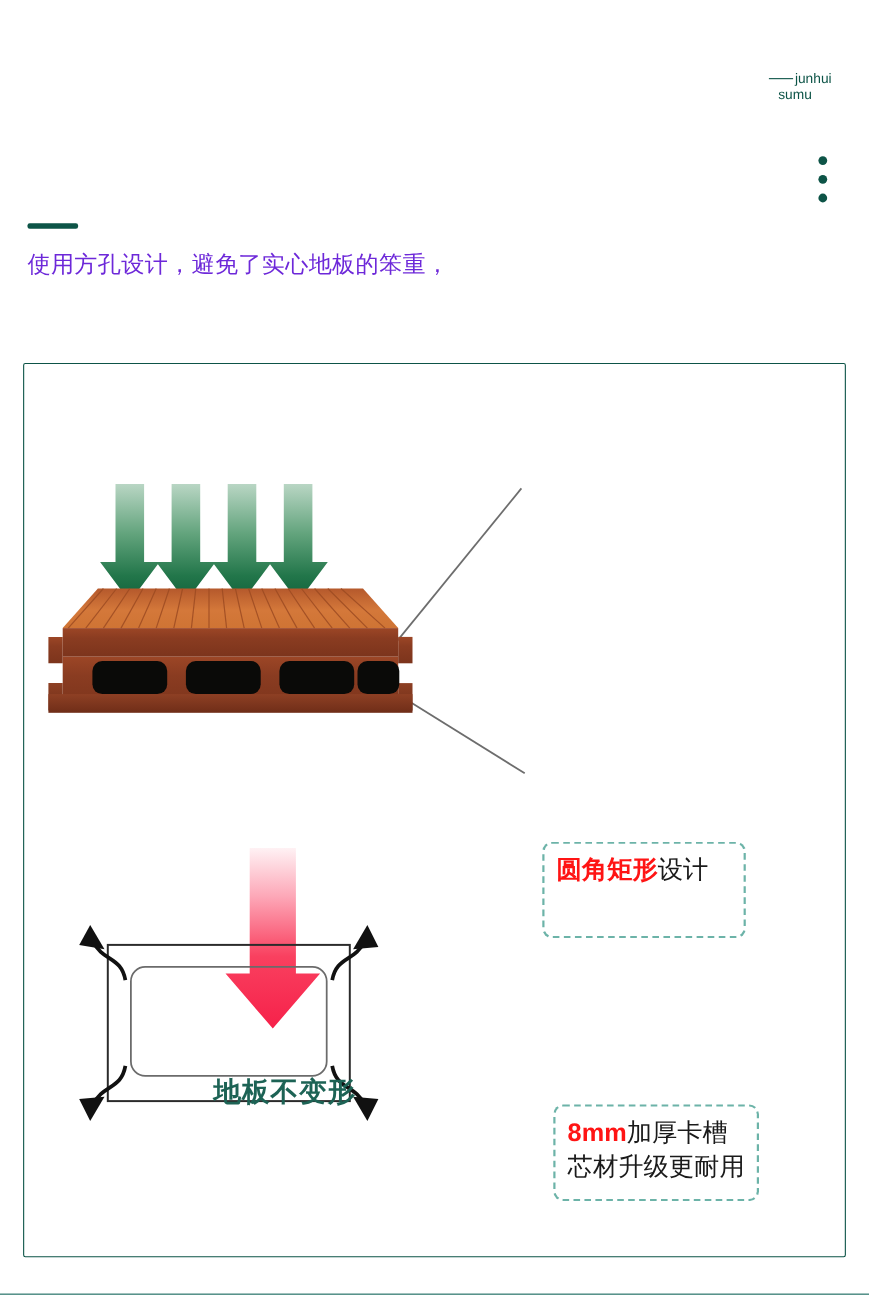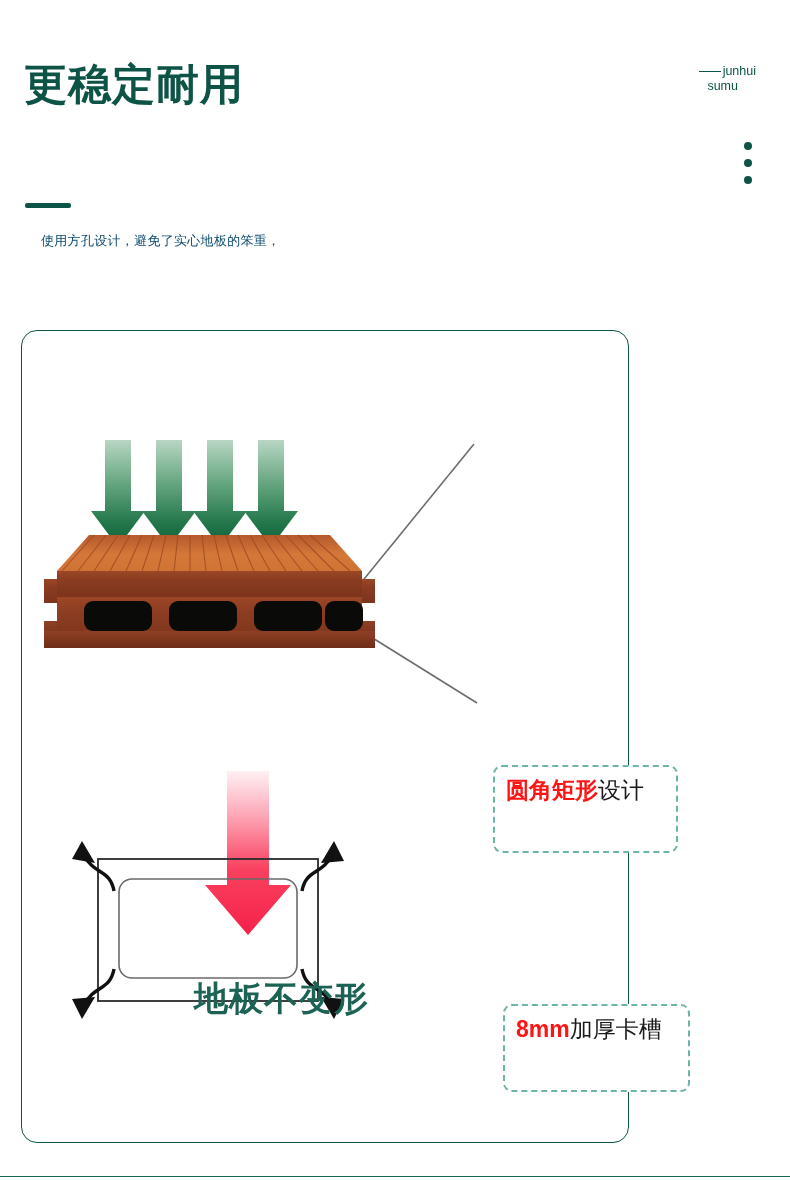--- a/index.html
+++ b/index.html
@@ -39,24 +39,24 @@
     position: absolute;
     left: 25px;
     top: 203px;
     width: 46px;
     height: 5px;
     background: #0d5447;
     border-radius: 2px;
   }
   .subtitle {
     position: absolute;
-    left: 41px;
+    left: 25px;
     top: 228px;
-    font-size: 13px;
-    color: #0c4a6e;
+    font-size: 21px;
+    color: #6d28d9;
     line-height: 25px;
     letter-spacing: 0.3px;
   }
 
   
   .brand {
     position: absolute;
     right: 34px;
     top: 64px;
     text-align: right;
@@ -95,24 +95,24 @@
     height: 8px;
     border-radius: 50%;
     background: #0d5447;
   }
 
   
   .frame {
     position: absolute;
     left: 21px;
     top: 330px;
-    width: 608px;
+    width: 748px;
     height: 813px;
     border: 1.3px solid #0d5447;
-    border-radius: 16px;
+    border-radius: 2px;
     box-sizing: border-box;
   }
 
   
   .ill-top {
     position: absolute;
     left: 0; top: 0;
     width: 748px;
     height: 450px;
   }
@@ -152,21 +152,21 @@
     top: 673px;
     width: 187px;
     height: 88px;
   }
 
   
   .label-deform {
     position: absolute;
     left: 172px;
     top: 645px;
-    font-size: 34px;
+    font-size: 25px;
     font-weight: bold;
     color: #1d6355;
     letter-spacing: 1px;
     white-space: nowrap;
   }
 
   
   .page-sep {
     position: absolute;
     left: 0;
@@ -175,21 +175,20 @@
     height: 1.2px;
     background: #12655a;
   }
 </style>
 </head>
 <body>
 
 <div class="header">
 
   <div class="title-block">
-    <div class="title-line">更稳定耐用</div>
   </div>
 
   <div class="title-rule"></div>
 
   <div class="subtitle">
     <div>使用方孔设计，避免了实心地板的笨重，</div>
   </div>
 
   <div class="brand">
     <div class="brand-row">
@@ -325,19 +324,20 @@
       <polygon points="312,248 299,226 322,228"></polygon>
     </g>
   </svg>
 
   <div class="callout callout-1">
     <div><em>圆角矩形</em><span>设计</span></div>
   </div>
 
   <div class="callout callout-2">
     <div><em>8mm</em><span>加厚卡槽</span></div>
+    <div>芯材升级更耐用</div>
   </div>
 
   <div class="label-deform">地板不变形</div>
 
 </div>
 
 <div class="page-sep"></div>
 
 </body></html>

